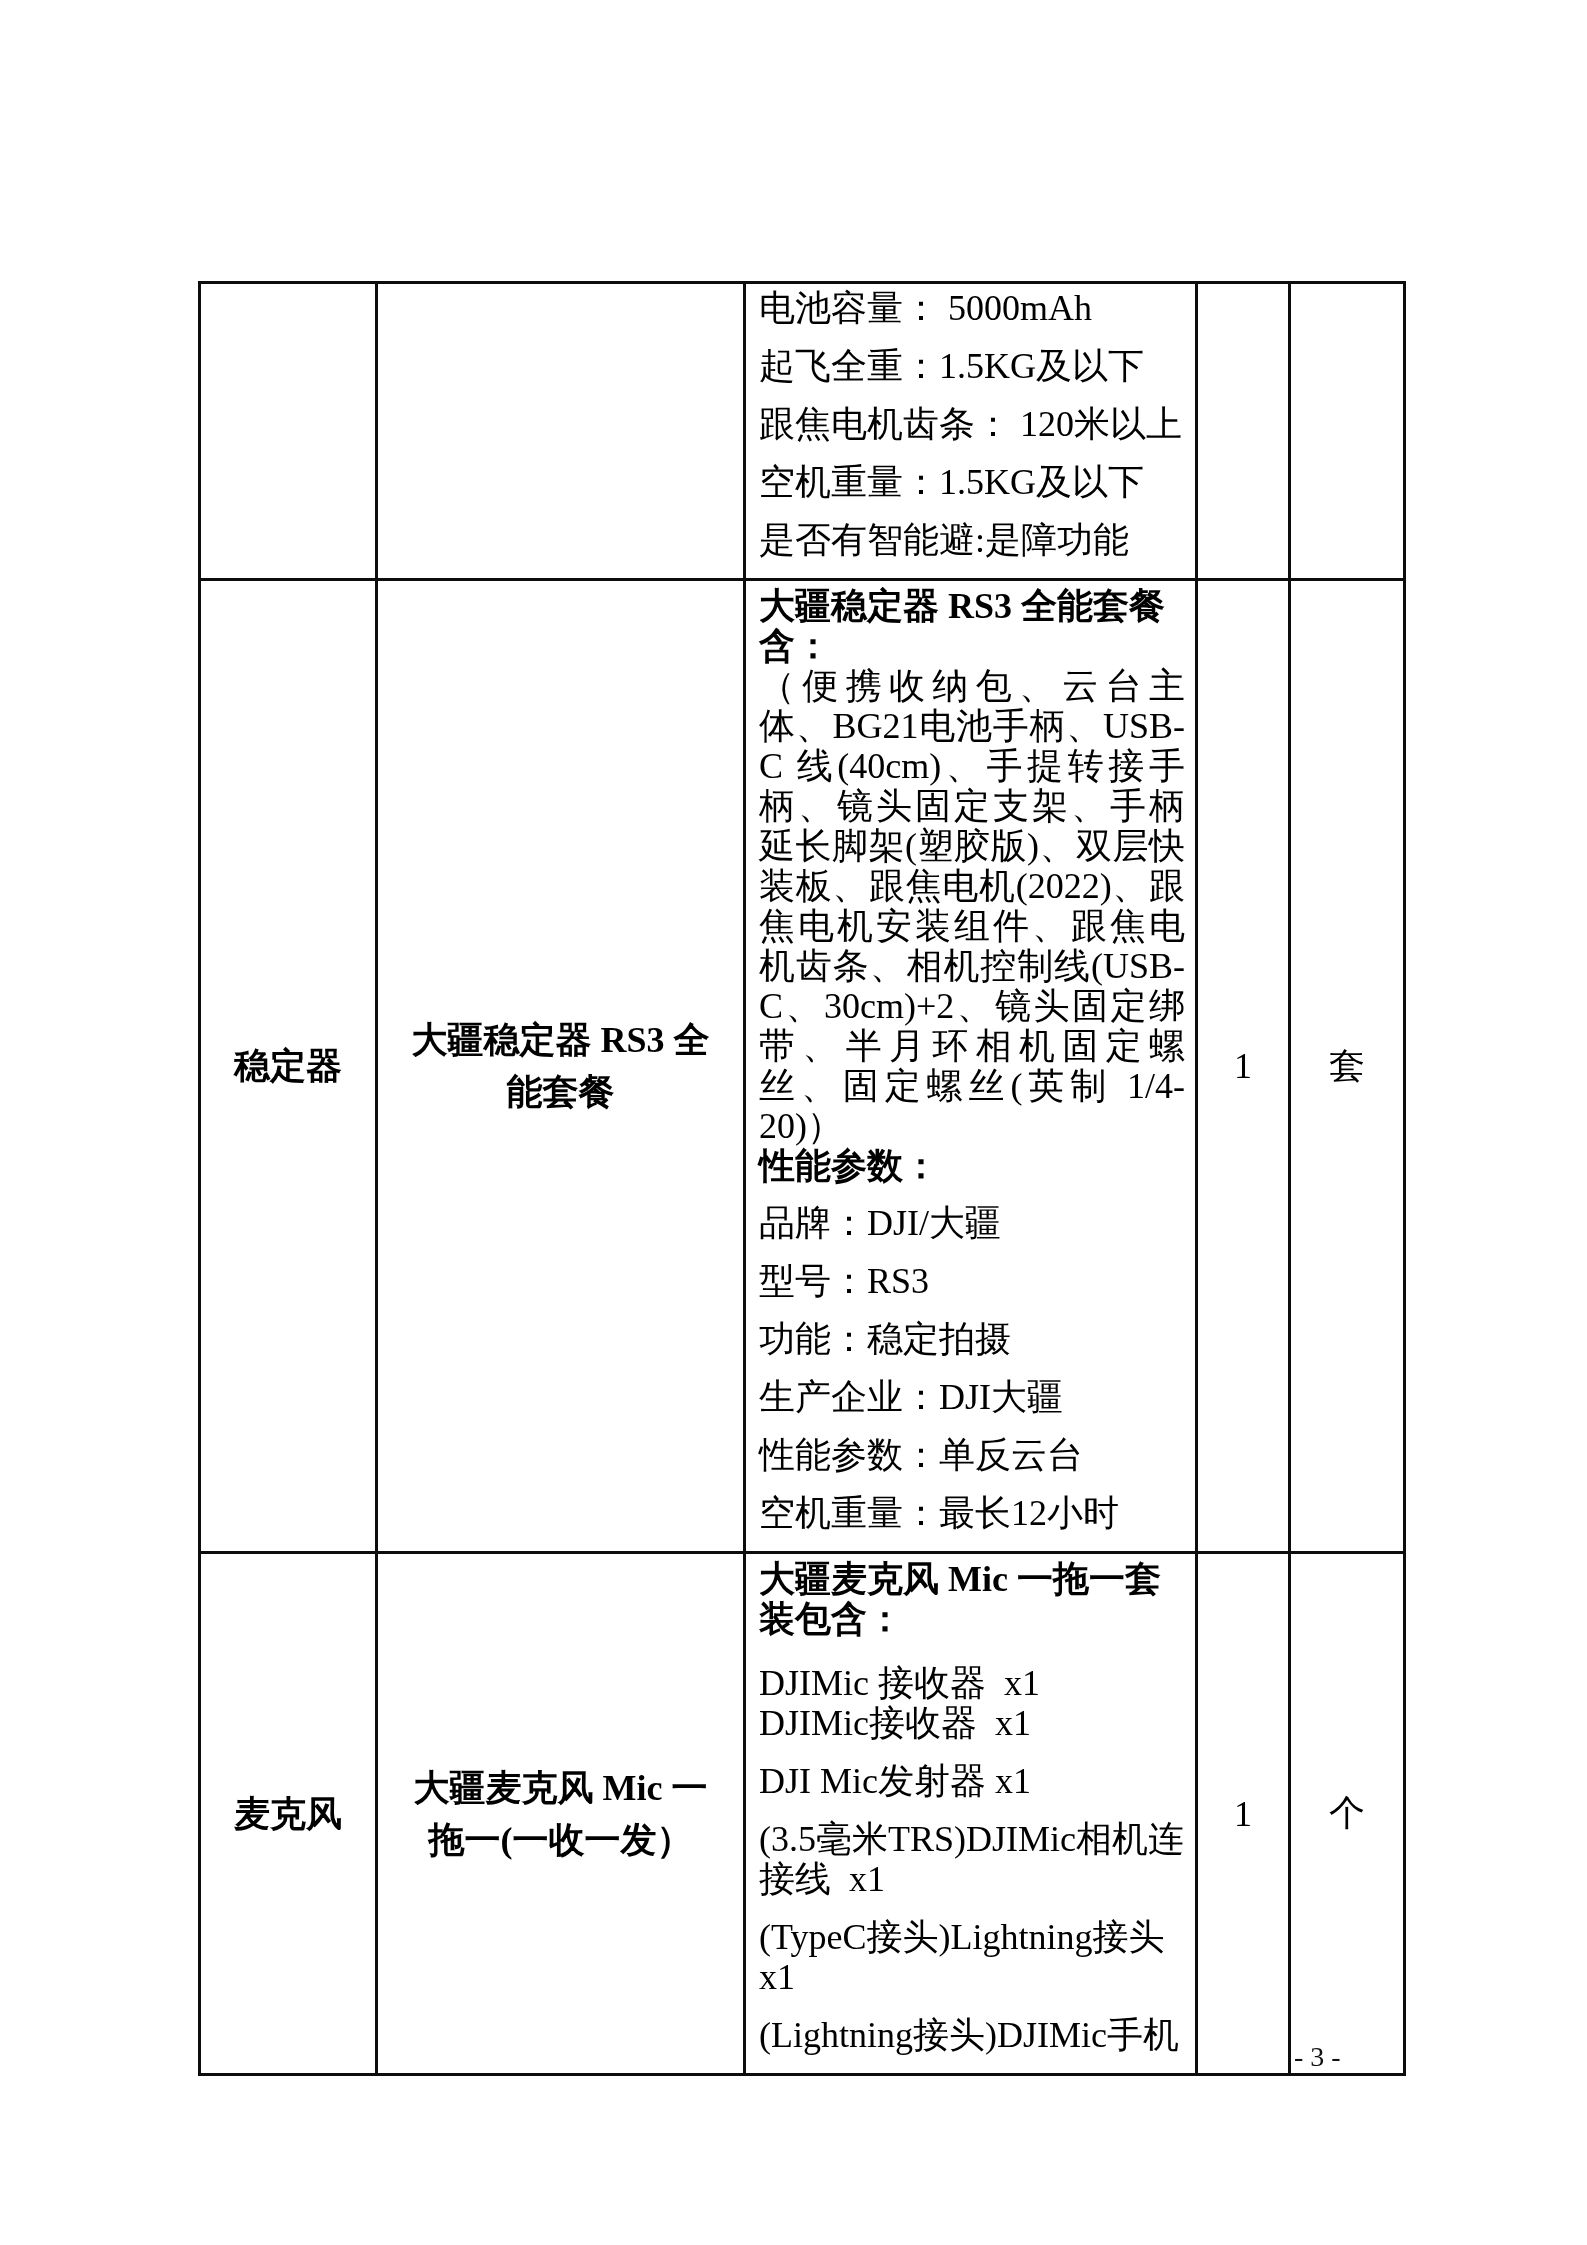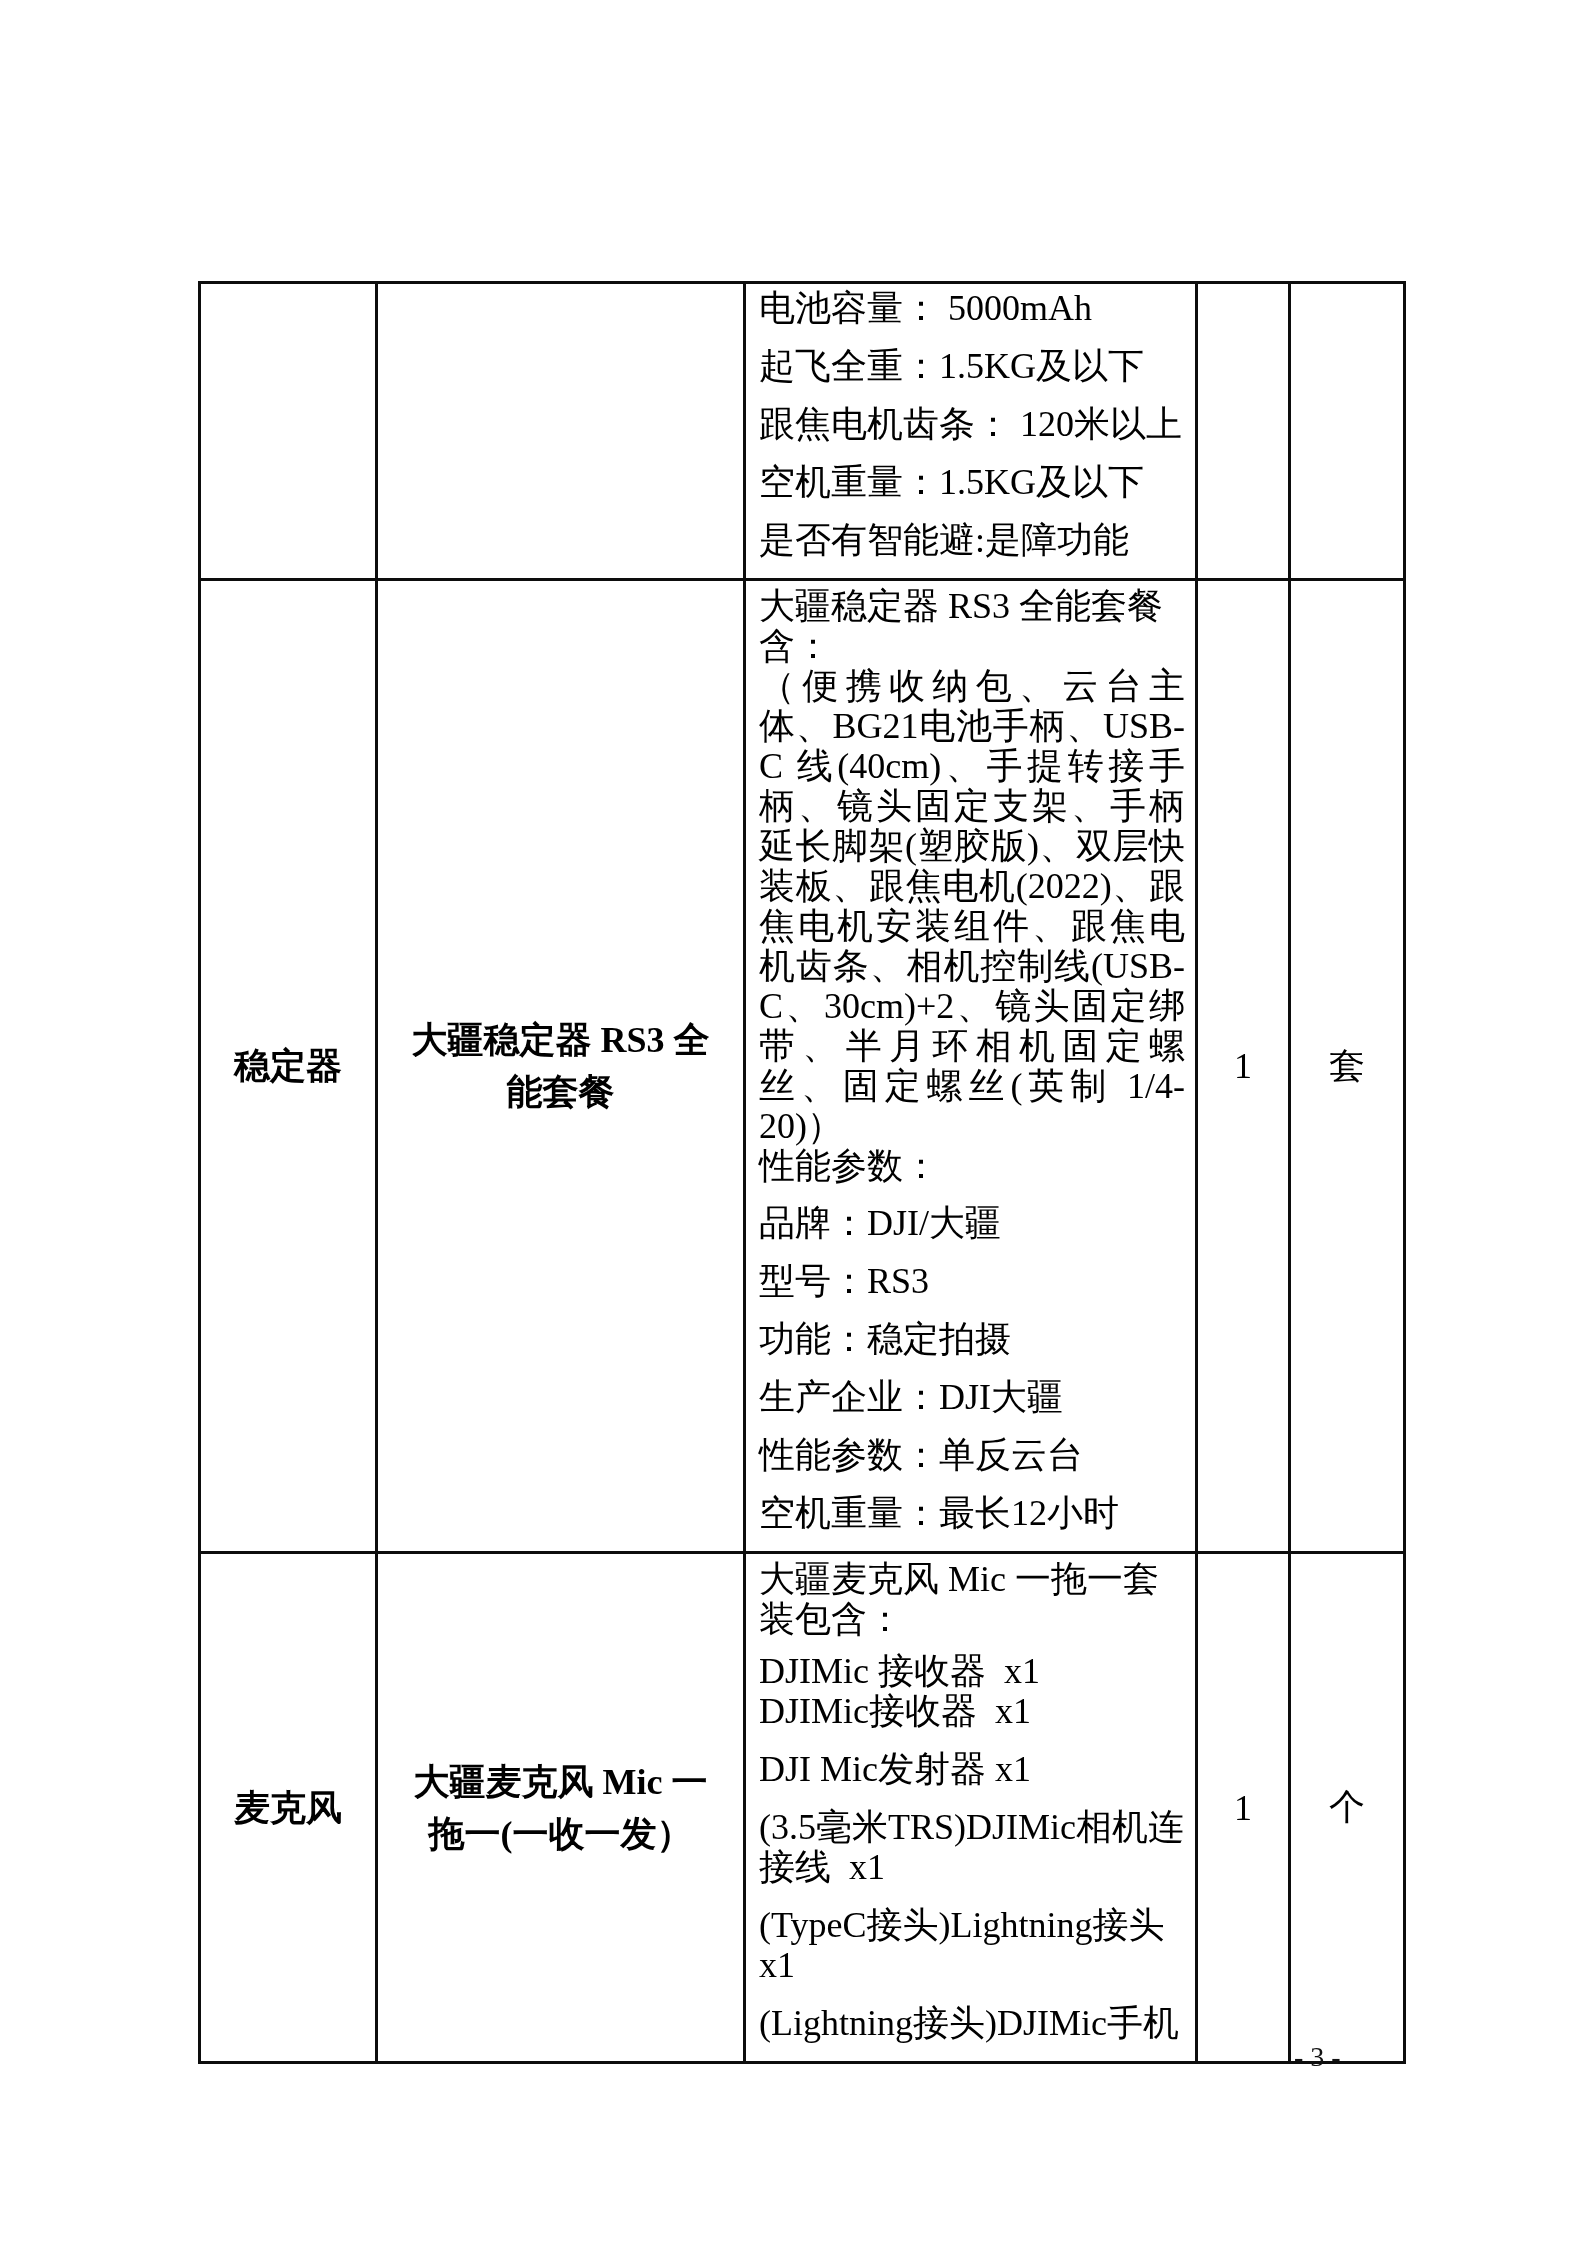--- a/index.html
+++ b/index.html
@@ -53,23 +53,23 @@
   }
   tr.r1 { height: 291px; }
   tr.r2 { height: 860px; }
   tr.r3 { height: 498px; }
   .sp {
     margin: 0 0 18px 0;
     line-height: 40px;
     white-space: pre-wrap;
   }
   .sp.nogap { margin-bottom: 0; }
-  .sp.mb12 { margin-bottom: 12px; }
+  .sp.mb12 { margin-bottom: 24px; }
   .sp.mb14 { margin-bottom: 17px; }
-  .sp.bold { font-weight: normal; }
+  .sp.bold { font-weight: bold; }
   .sp.just {
     text-align: justify;
     white-space: normal;
   }
   .r1 .c-spec { padding-top: 4px; }
   .page-number {
     position: absolute;
     left: 1294px;
     top: 2040px;
     font-size: 28px;

